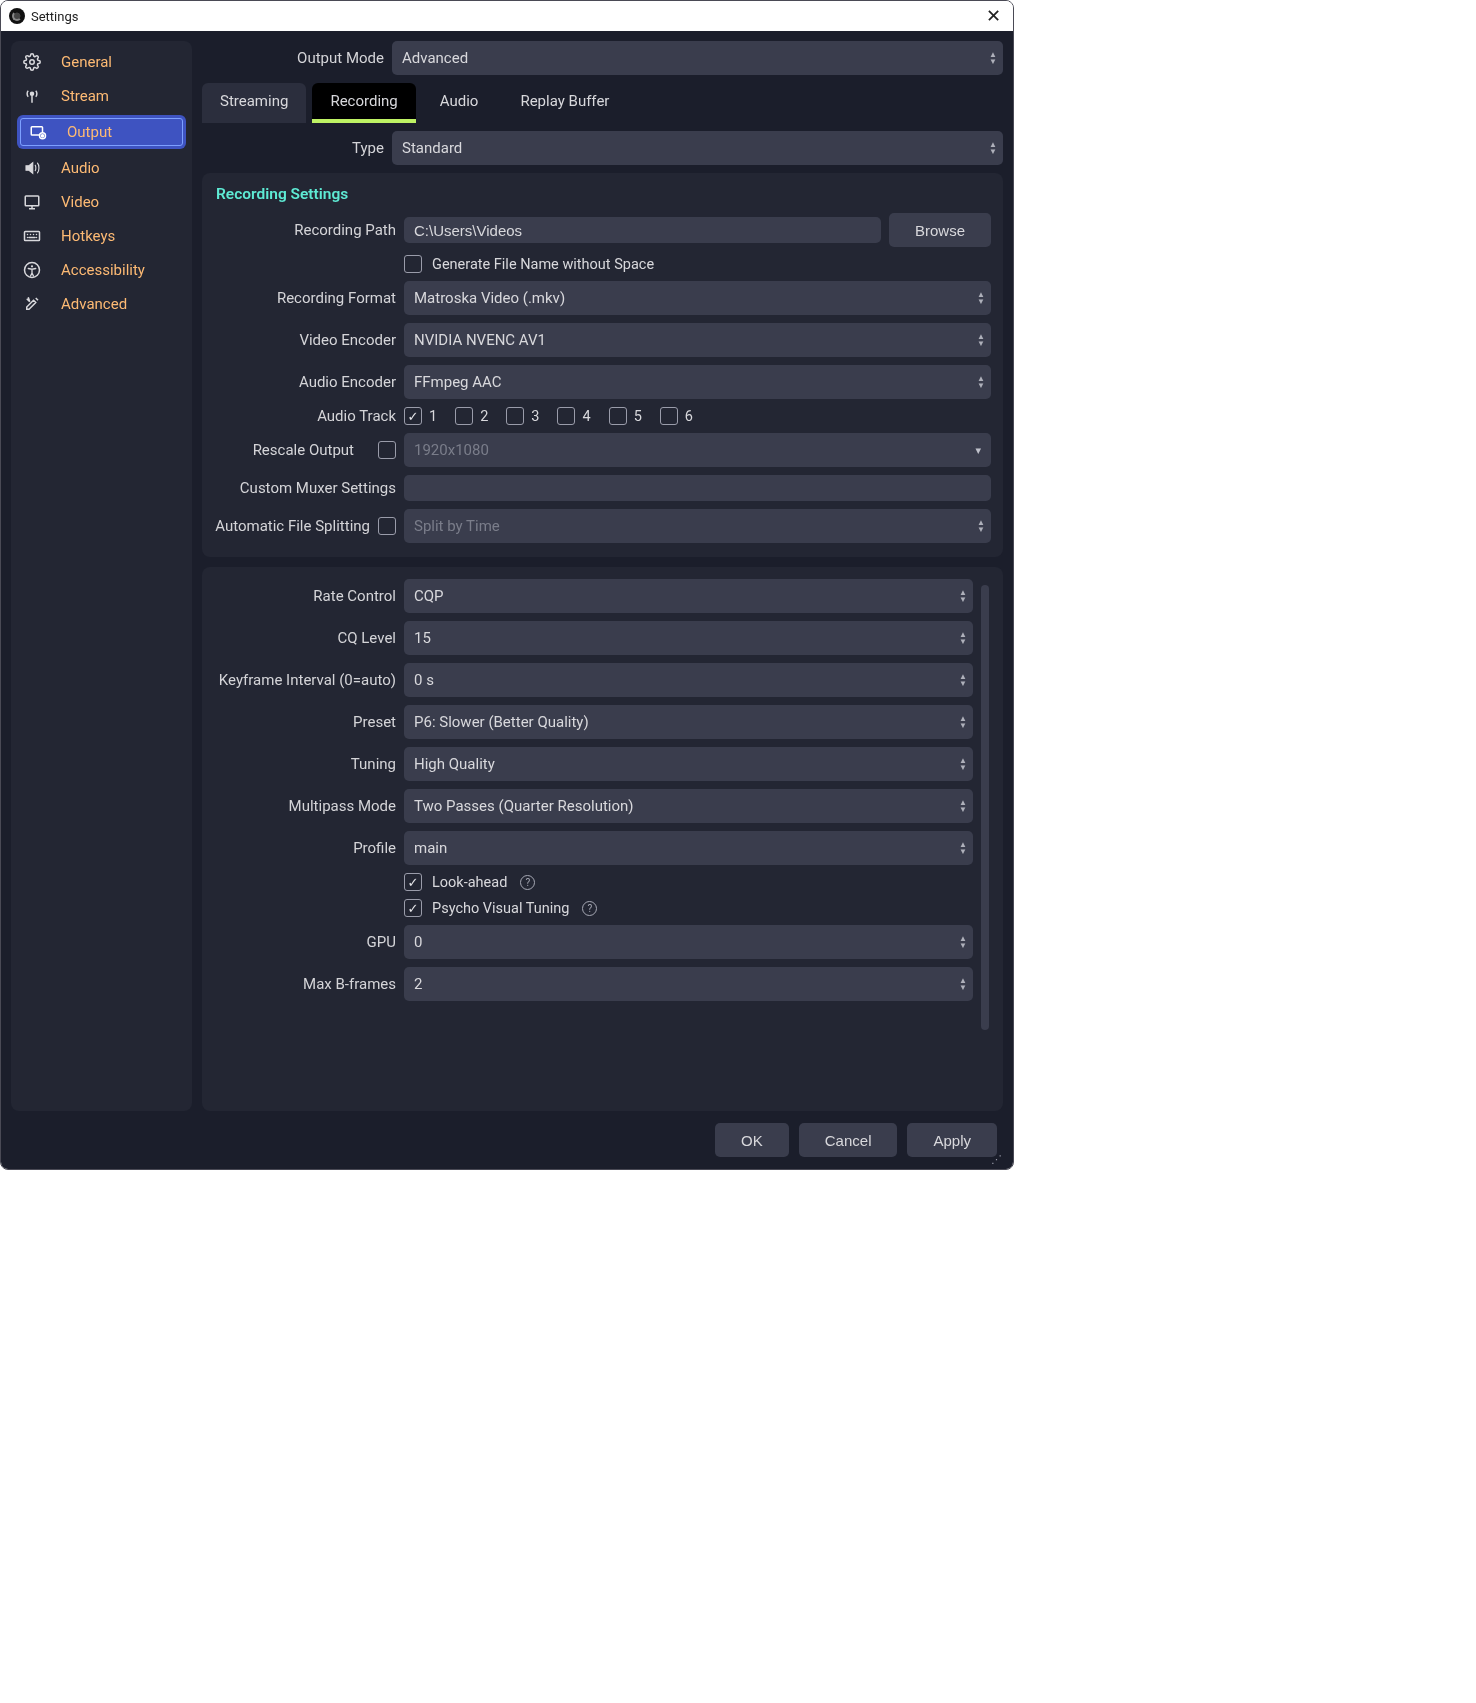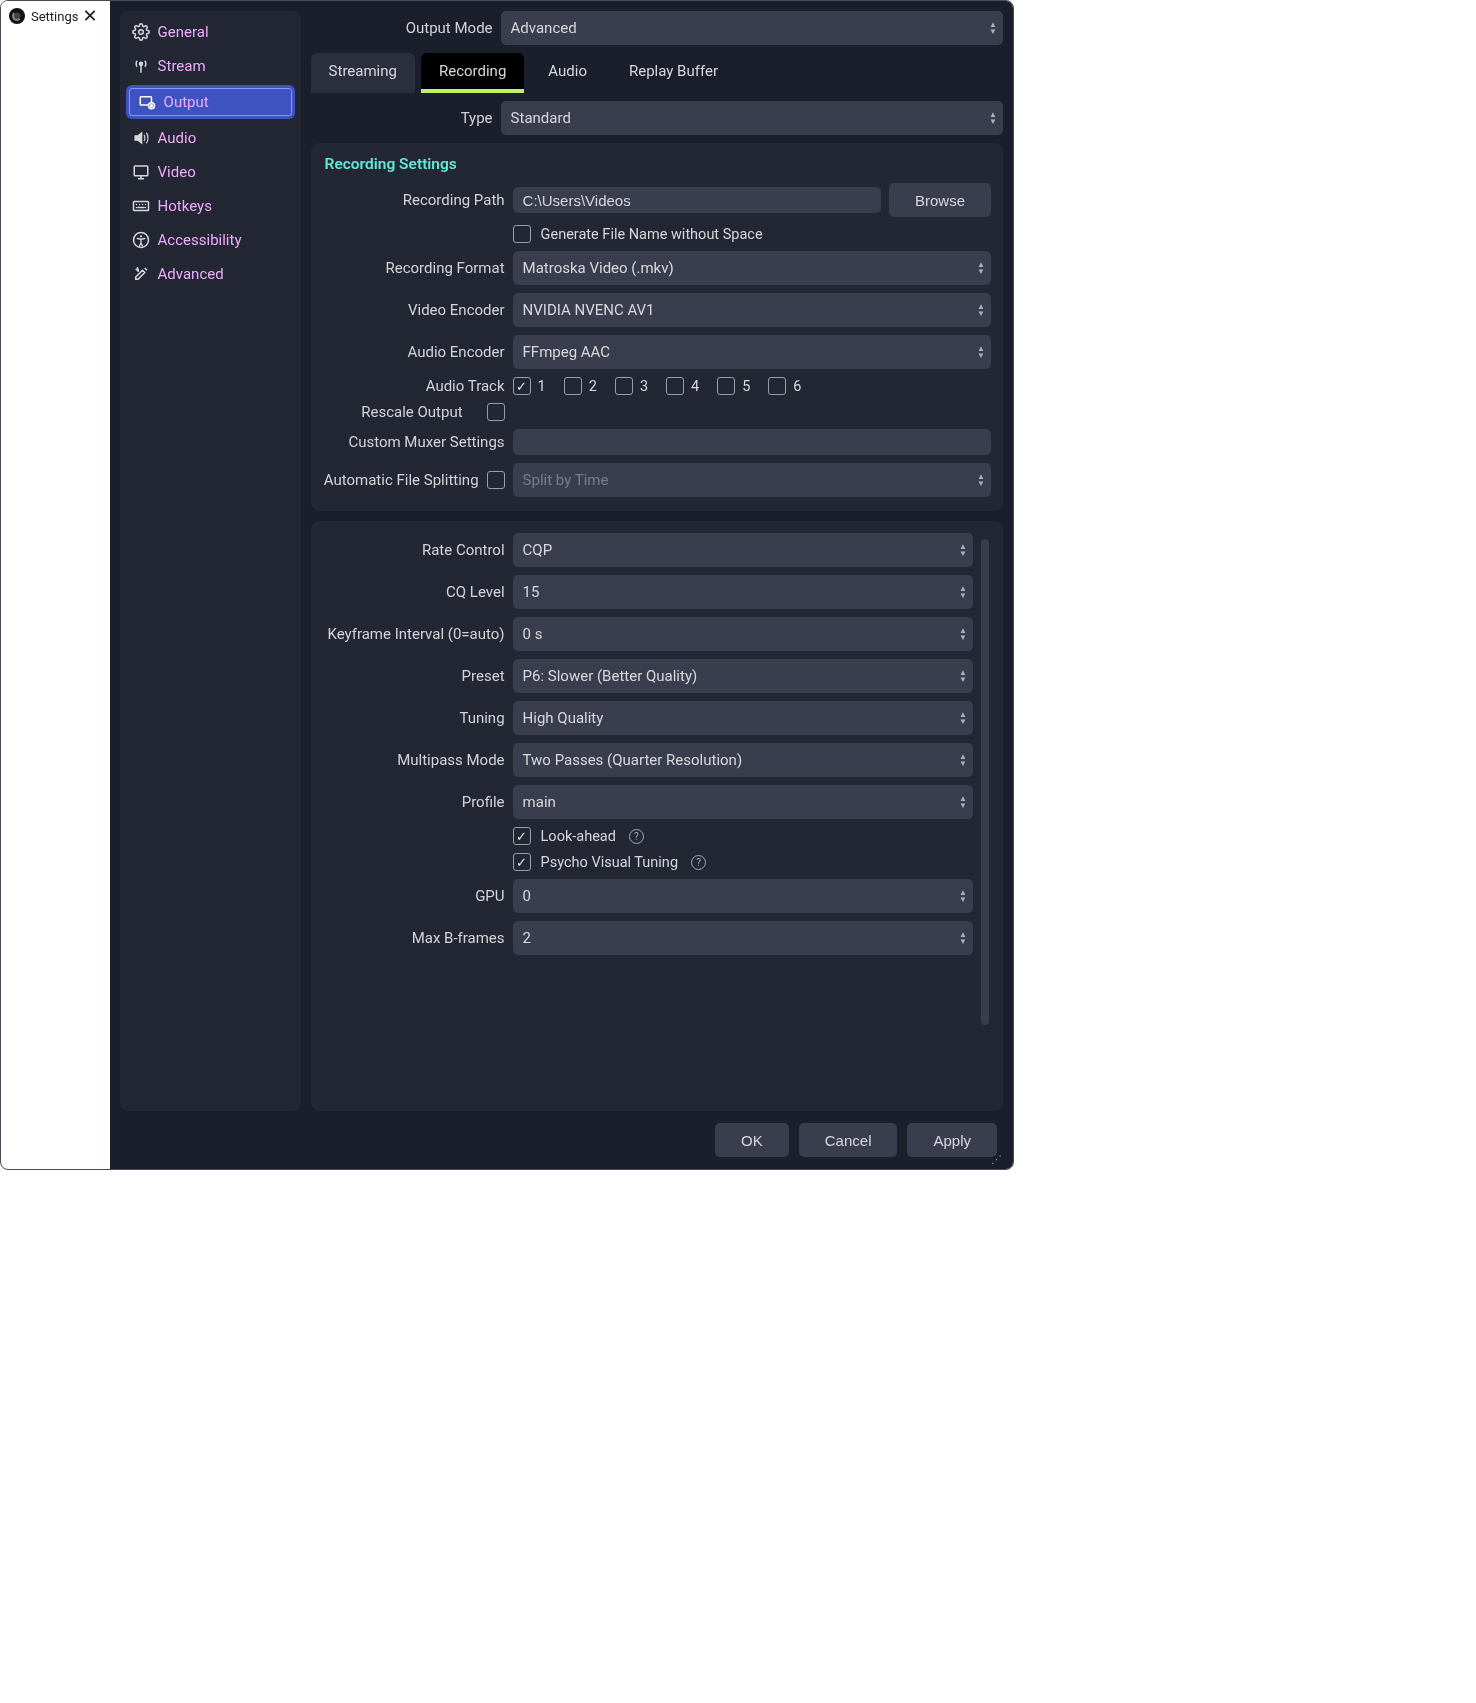--- a/index.html
+++ b/index.html
@@ -12,21 +12,21 @@
     height: 1170px;
     overflow: hidden;
   }
   .window {
     width: 1014px;
     height: 1170px;
     border: 1px solid #4a4a55;
     border-radius: 8px;
     background: #fff;
     display: flex;
-    flex-direction: row;
+    flex-direction: column;
     overflow: hidden;
   }
   .titlebar {
     height: 30px;
     background: #fff;
     display: flex;
     align-items: center;
     padding: 0 8px;
     color: #222;
     font-size: 13px;
@@ -46,22 +46,22 @@
   .app-body {
     flex:1; background:#1b1e2b; display:flex; flex-direction:column;
     padding: 10px 10px 0 10px;
   }
   .main-row { flex:1; display:flex; gap:10px; overflow:hidden;}
   .sidebar {
     width: 181px; background:#232633; border-radius:8px;
     display:flex; flex-direction:column; padding:4px 0;
   }
   .side-item {
-    display:flex; gap:8px;
-    padding: 8px 12px; color:#f0abfc; cursor:pointer;
+    display:flex; gap:20px;
+    padding: 8px 12px; color:#fdba74; cursor:pointer;
     font-size:15px;
   }
   .side-item.selected {
     background:#3e53c1; margin:2px 6px; border-radius:6px;
     outline: 1px solid #7da0ff; outline-offset:-4px;
   }
   .si-icon { width:18px; height:18px; display:flex; align-items:center; justify-content:center; flex-shrink:0;}
   .content { flex:1; display:flex; flex-direction:column; overflow:hidden;}
   .row { display:flex; align-items:center; gap:8px; margin-bottom:8px;}
   .label-col { width:182px; text-align:right; color:#d4d4d8; font-size:15px; flex-shrink:0;}
@@ -321,20 +321,24 @@
                   <span>6</span>
                 </span>
             </div>
           </div>
 
           <div class="row">
             <div class="label-col" style="display:flex;justify-content:flex-end;align-items:center;gap:24px;">
               <span>Rescale Output</span>
               <span class="checkbox"></span>
             </div>
+            <div class="select disabled">
+              <span>1920x1080</span>
+              <span class="chevron-single">▾</span>
+            </div>
           </div>
 
           <div class="row">
             <div class="label-col">Custom Muxer Settings</div>
             <input class="textinput" style="">
           </div>
 
           <div class="row" style="margin-bottom:0;">
             <div class="label-col" style="display:flex;justify-content:flex-end;align-items:center;gap:8px;">
               <span>Automatic File Splitting</span>

